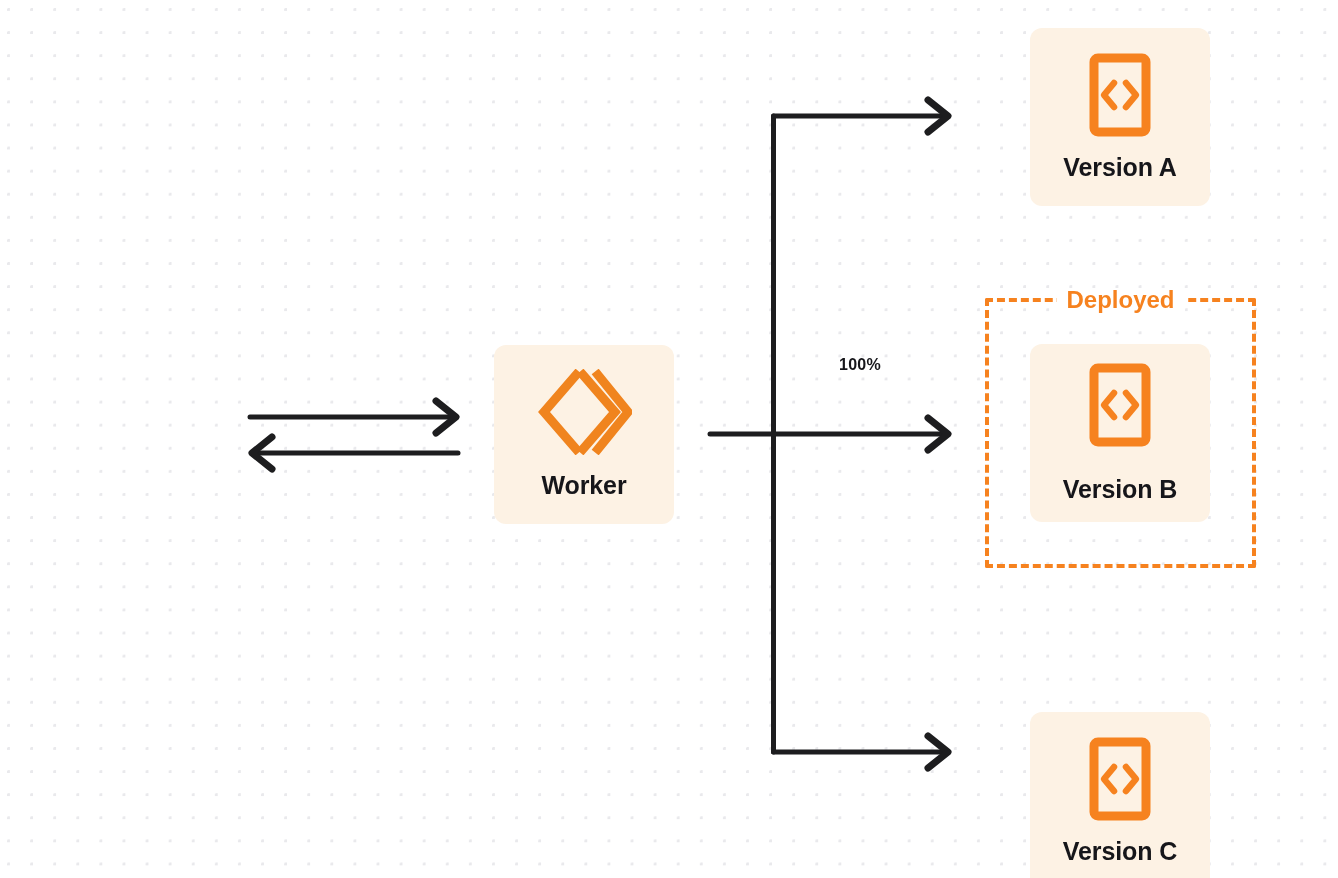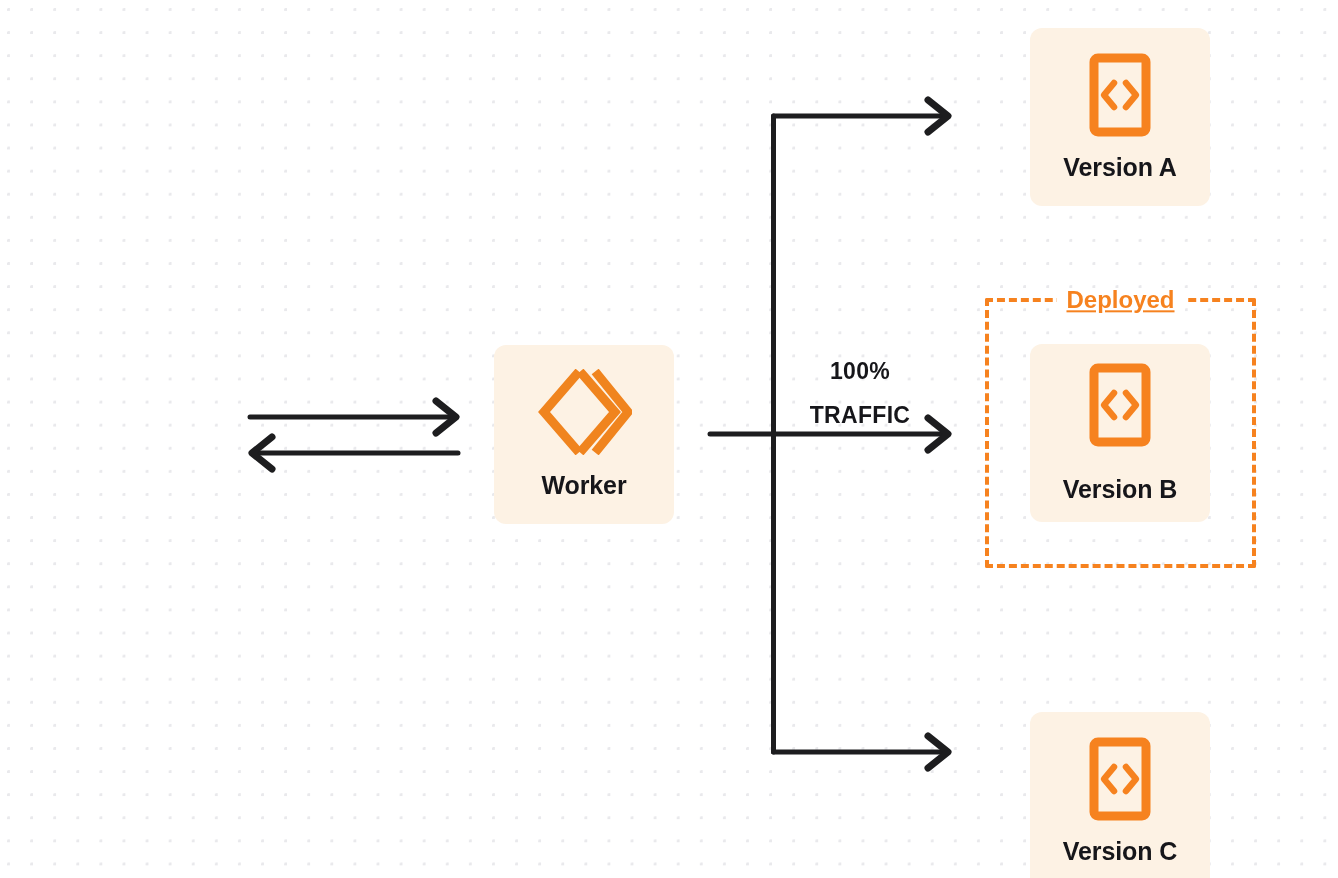--- a/index.html
+++ b/index.html
@@ -98,32 +98,31 @@
     left: 50%;
     top: 0;
     transform: translate(-50%, -57%);
     background: #ffffff;
     padding: 0 10px;
     color: #f6821f;
     font-size: 24px;
     font-weight: 700;
     white-space: nowrap;
     line-height: 1;
-    text-decoration: underline;
   }
 
   
   .traffic-label {
     position: absolute;
     left: 790px;
     top: 350px;
     width: 140px;
     text-align: center;
     color: #16161a;
-    font-size: 23px;
+    font-size: 16px;
     font-weight: 700;
     letter-spacing: 0.3px;
     line-height: 1.9;
   }
   .traffic-label div { white-space: nowrap; }
 
   
   #connectors {
     position: absolute;
     left: 0;
@@ -179,21 +178,20 @@
     </g>
 
     <g>
       <line class="conn" x1="773.5" y1="752" x2="944" y2="752"></line>
       <polyline class="conn-head" points="928,736 948,752 928,768"></polyline>
     </g>
   </svg>
 
   <div class="traffic-label">
     <div>100%</div>
-    <div>TRAFFIC</div>
   </div>
 
 
   <div class="node version-node version-a">
     <span>
       <svg class="code-icon" viewBox="0 0 62 84" aria-hidden="true">
         <rect x="5" y="5" width="52" height="74" rx="4" ry="4" fill="none" stroke="#f6821f" stroke-width="9"></rect>
         <polyline points="25,30 15,42 25,54" fill="none" stroke="#f6821f" stroke-width="6.5" stroke-linecap="round" stroke-linejoin="round"></polyline>
         <polyline points="37,30 47,42 37,54" fill="none" stroke="#f6821f" stroke-width="6.5" stroke-linecap="round" stroke-linejoin="round"></polyline>
       </svg>

